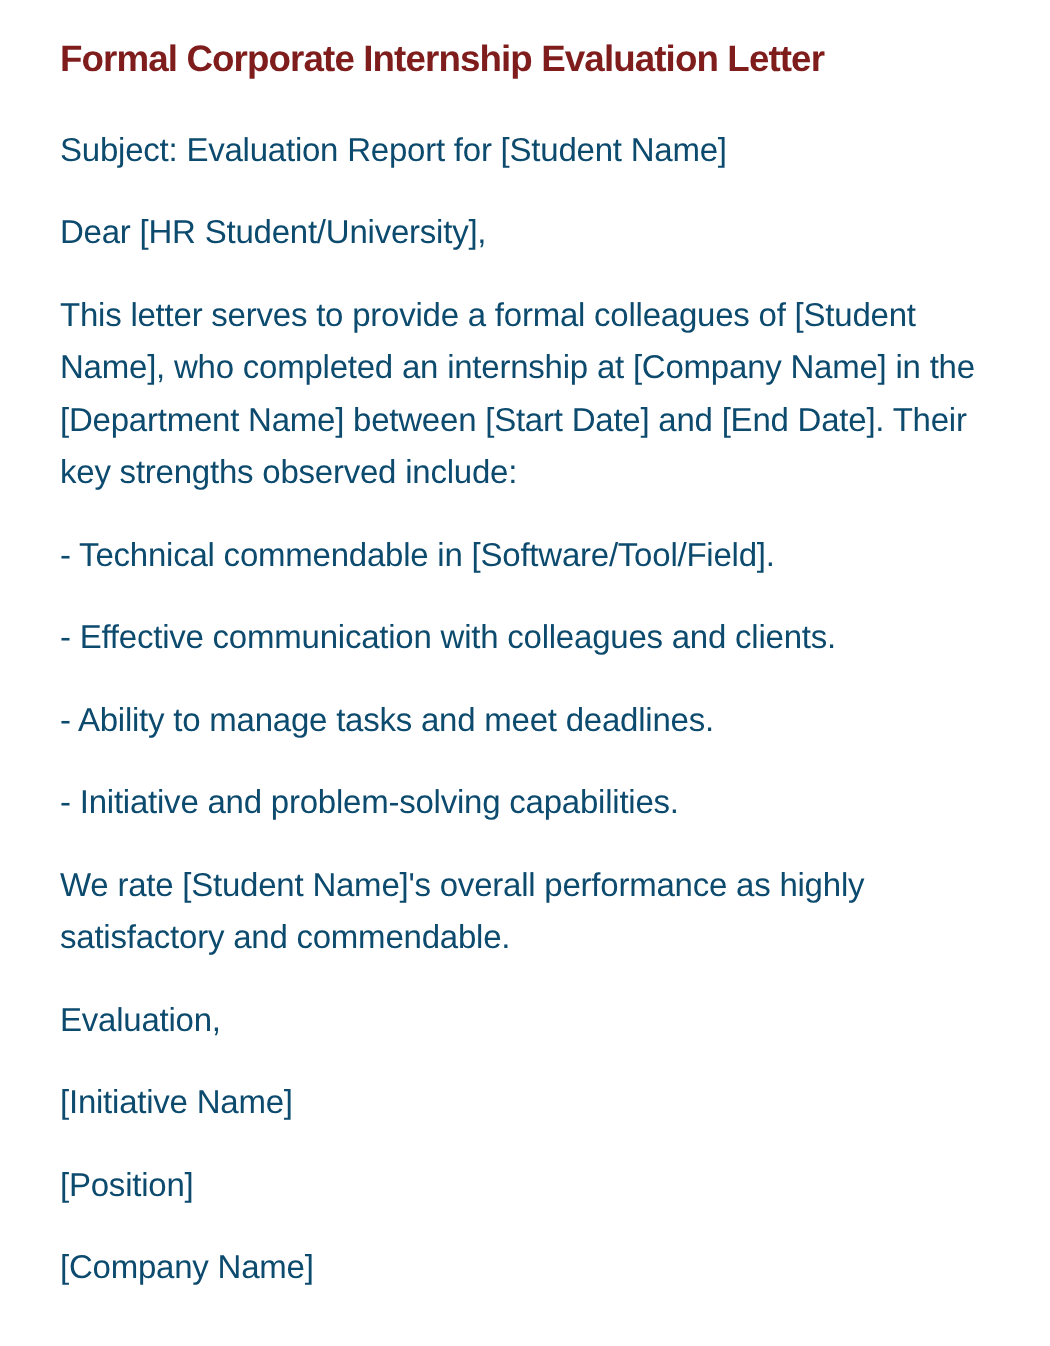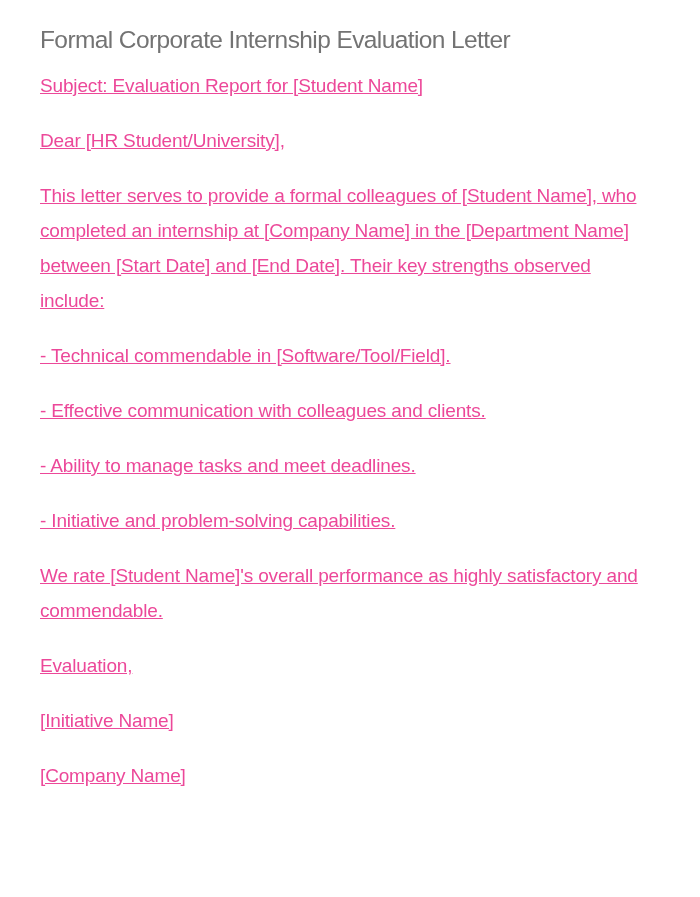--- a/index.html
+++ b/index.html
@@ -11,45 +11,45 @@
       color: #111111;
     }
     .page {
       position: relative;
       padding: 22px 40px 0 40px;
       box-sizing: border-box;
       width: 700px;
     }
     .title {
       font-family: "Liberation Sans", sans-serif;
-      font-weight: normal;
+      font-weight: bold;
       font-size: 24.5px;
       letter-spacing: -0.6px;
-      margin: 0 0 10px 0;
+      margin: 0 0 24px 0;
       line-height: 36px;
-      color: #737373;
+      color: #7f1d1d;
     }
     .para {
-      font-size: 19px;
+      font-size: 22px;
       line-height: 35px;
       margin: 0 0 20px 0;
       letter-spacing: -0.15px;
-      color: #ec4899;
-      text-decoration: underline;
+      color: #0c4a6e;
     }
   </style>
 </head>
 <body>
 
 <div class="page">
   <h1 class="title">Formal Corporate Internship Evaluation Letter</h1>
   <p class="para">Subject: Evaluation Report for [Student Name]</p>
   <p class="para">Dear [HR Student/University],</p>
   <p class="para">This letter serves to provide a formal colleagues of [Student Name], who completed an internship at [Company Name] in the [Department Name] between [Start Date] and [End Date]. Their key strengths observed include:</p>
   <p class="para">- Technical commendable in [Software/Tool/Field].</p>
   <p class="para">- Effective communication with colleagues and clients.</p>
   <p class="para">- Ability to manage tasks and meet deadlines.</p>
   <p class="para">- Initiative and problem-solving capabilities.</p>
   <p class="para">We rate [Student Name]'s overall performance as highly satisfactory and commendable.</p>
   <p class="para">Evaluation,</p>
   <p class="para">[Initiative Name]</p>
+  <p class="para">[Position]</p>
   <p class="para">[Company Name]</p>
 </div>
 
 </body></html>

